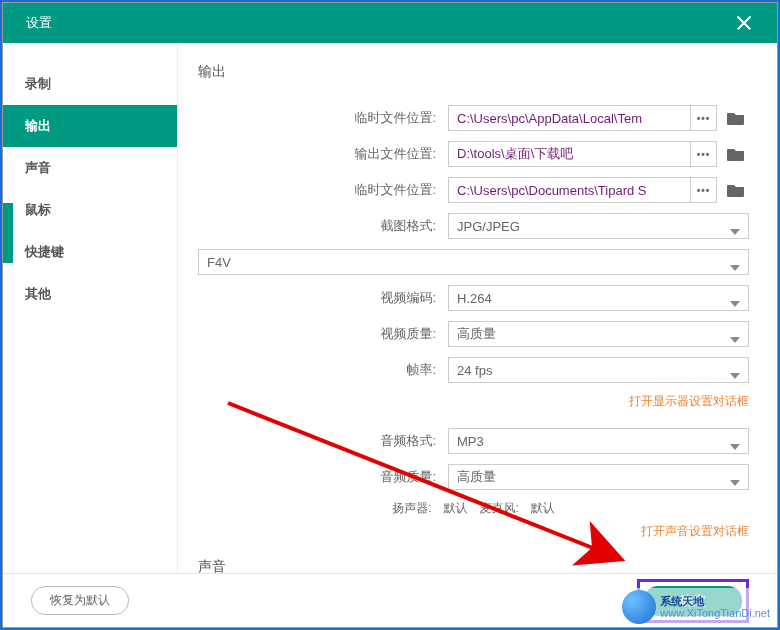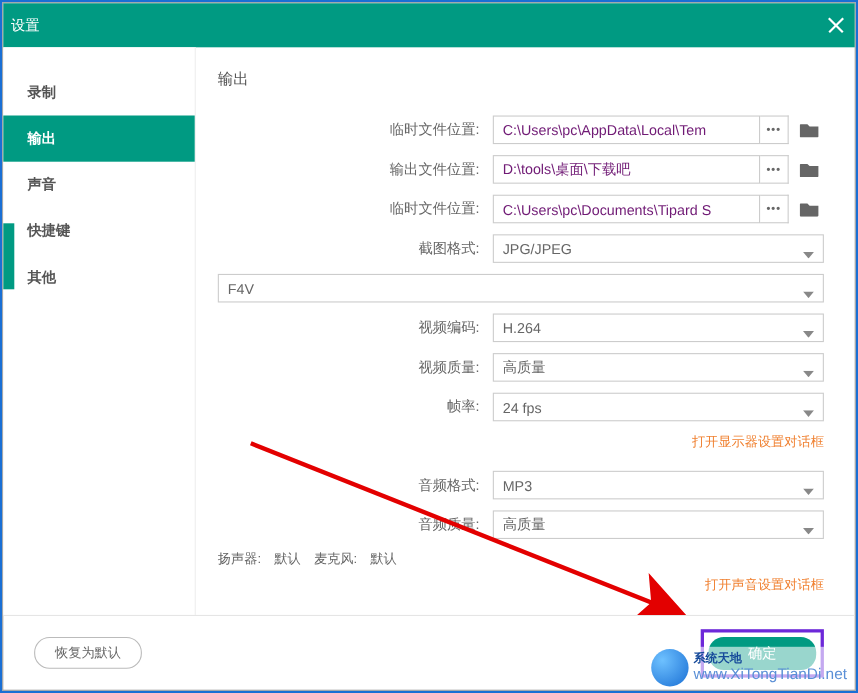--- a/index.html
+++ b/index.html
@@ -19,21 +19,21 @@
       border: 1px solid #999;
       display: flex;
       flex-direction: column;
     }
     .titlebar {
       height: 40px;
       background: #009a82;
       color: #fff;
       display: flex;
       align-items: center;
-      padding: 0 7px;
+      padding: 0 23px;
       justify-content: space-between;
     }
     .titlebar .close-icon {
       width: 20px; height: 20px;
       cursor: pointer;
       position: relative;
     }
     .titlebar .close-icon::before,
     .titlebar .close-icon::after {
       content: "";
@@ -142,28 +142,28 @@
       margin: 6px 0 18px 0;
     }
     .link-row a {
       color: #f08030;
       text-decoration: none;
       cursor: pointer;
       font-size: 12px;
     }
     .audio-info {
       display: flex;
-      justify-content: flex-start;
+      justify-content: center;
       gap: 12px;
       color: #666;
       margin: 6px 0 4px 0;
       font-size: 12px;
     }
     .footer {
-      height: 68px;
+      height: 54px;
       border-top: 1px solid #e5e5e5;
       display: flex;
       align-items: center;
       justify-content: space-between;
       padding: 0 28px;
     }
     .restore-btn {
       border: 1px solid #bbb;
       background: #fff;
       color: #666;
@@ -213,39 +213,40 @@
       padding: 2px 4px;
     }
     .watermark .globe {
       width: 34px; height: 34px;
       border-radius: 50%;
       background: radial-gradient(circle at 30% 30%, #6ec1ff, #1a6fd4);
       position: relative;
     }
     .watermark .wtext { display:flex; flex-direction:column; line-height:1.1; }
     .watermark .wtext span:first-child { font-weight:bold; color:#164a9a; }
-    .watermark .wtext span:last-child { font-size:14px; color:#5a8fd6; }
+    .watermark .wtext span:last-child { font-size:11px; color:#5a8fd6; }
   </style>
 </head>
 <body>
 
 <div class="window">
 
   <div class="titlebar">
     <span>设置</span>
     <span class="close-icon"></span>
   </div>
 
   <div class="body">
     <div class="left-edge"></div>
 
     <div class="sidebar">
       <div class="sidebar-item"><span>录制</span></div>
       <div class="sidebar-item active"><span>输出</span></div>
       <div class="sidebar-item"><span>声音</span></div>
+      <div class="sidebar-item"><span>鼠标</span></div>
       <div class="sidebar-item"><span>快捷键</span></div>
       <div class="sidebar-item"><span>其他</span></div>
     </div>
 
     <div class="content">
       <div class="section-title">输出</div>
 
       <div class="form-row">
         <div class="form-label">临时文件位置:</div>
         <div class="text-field">C:\Users\pc\AppData\Local\Tem</div>

